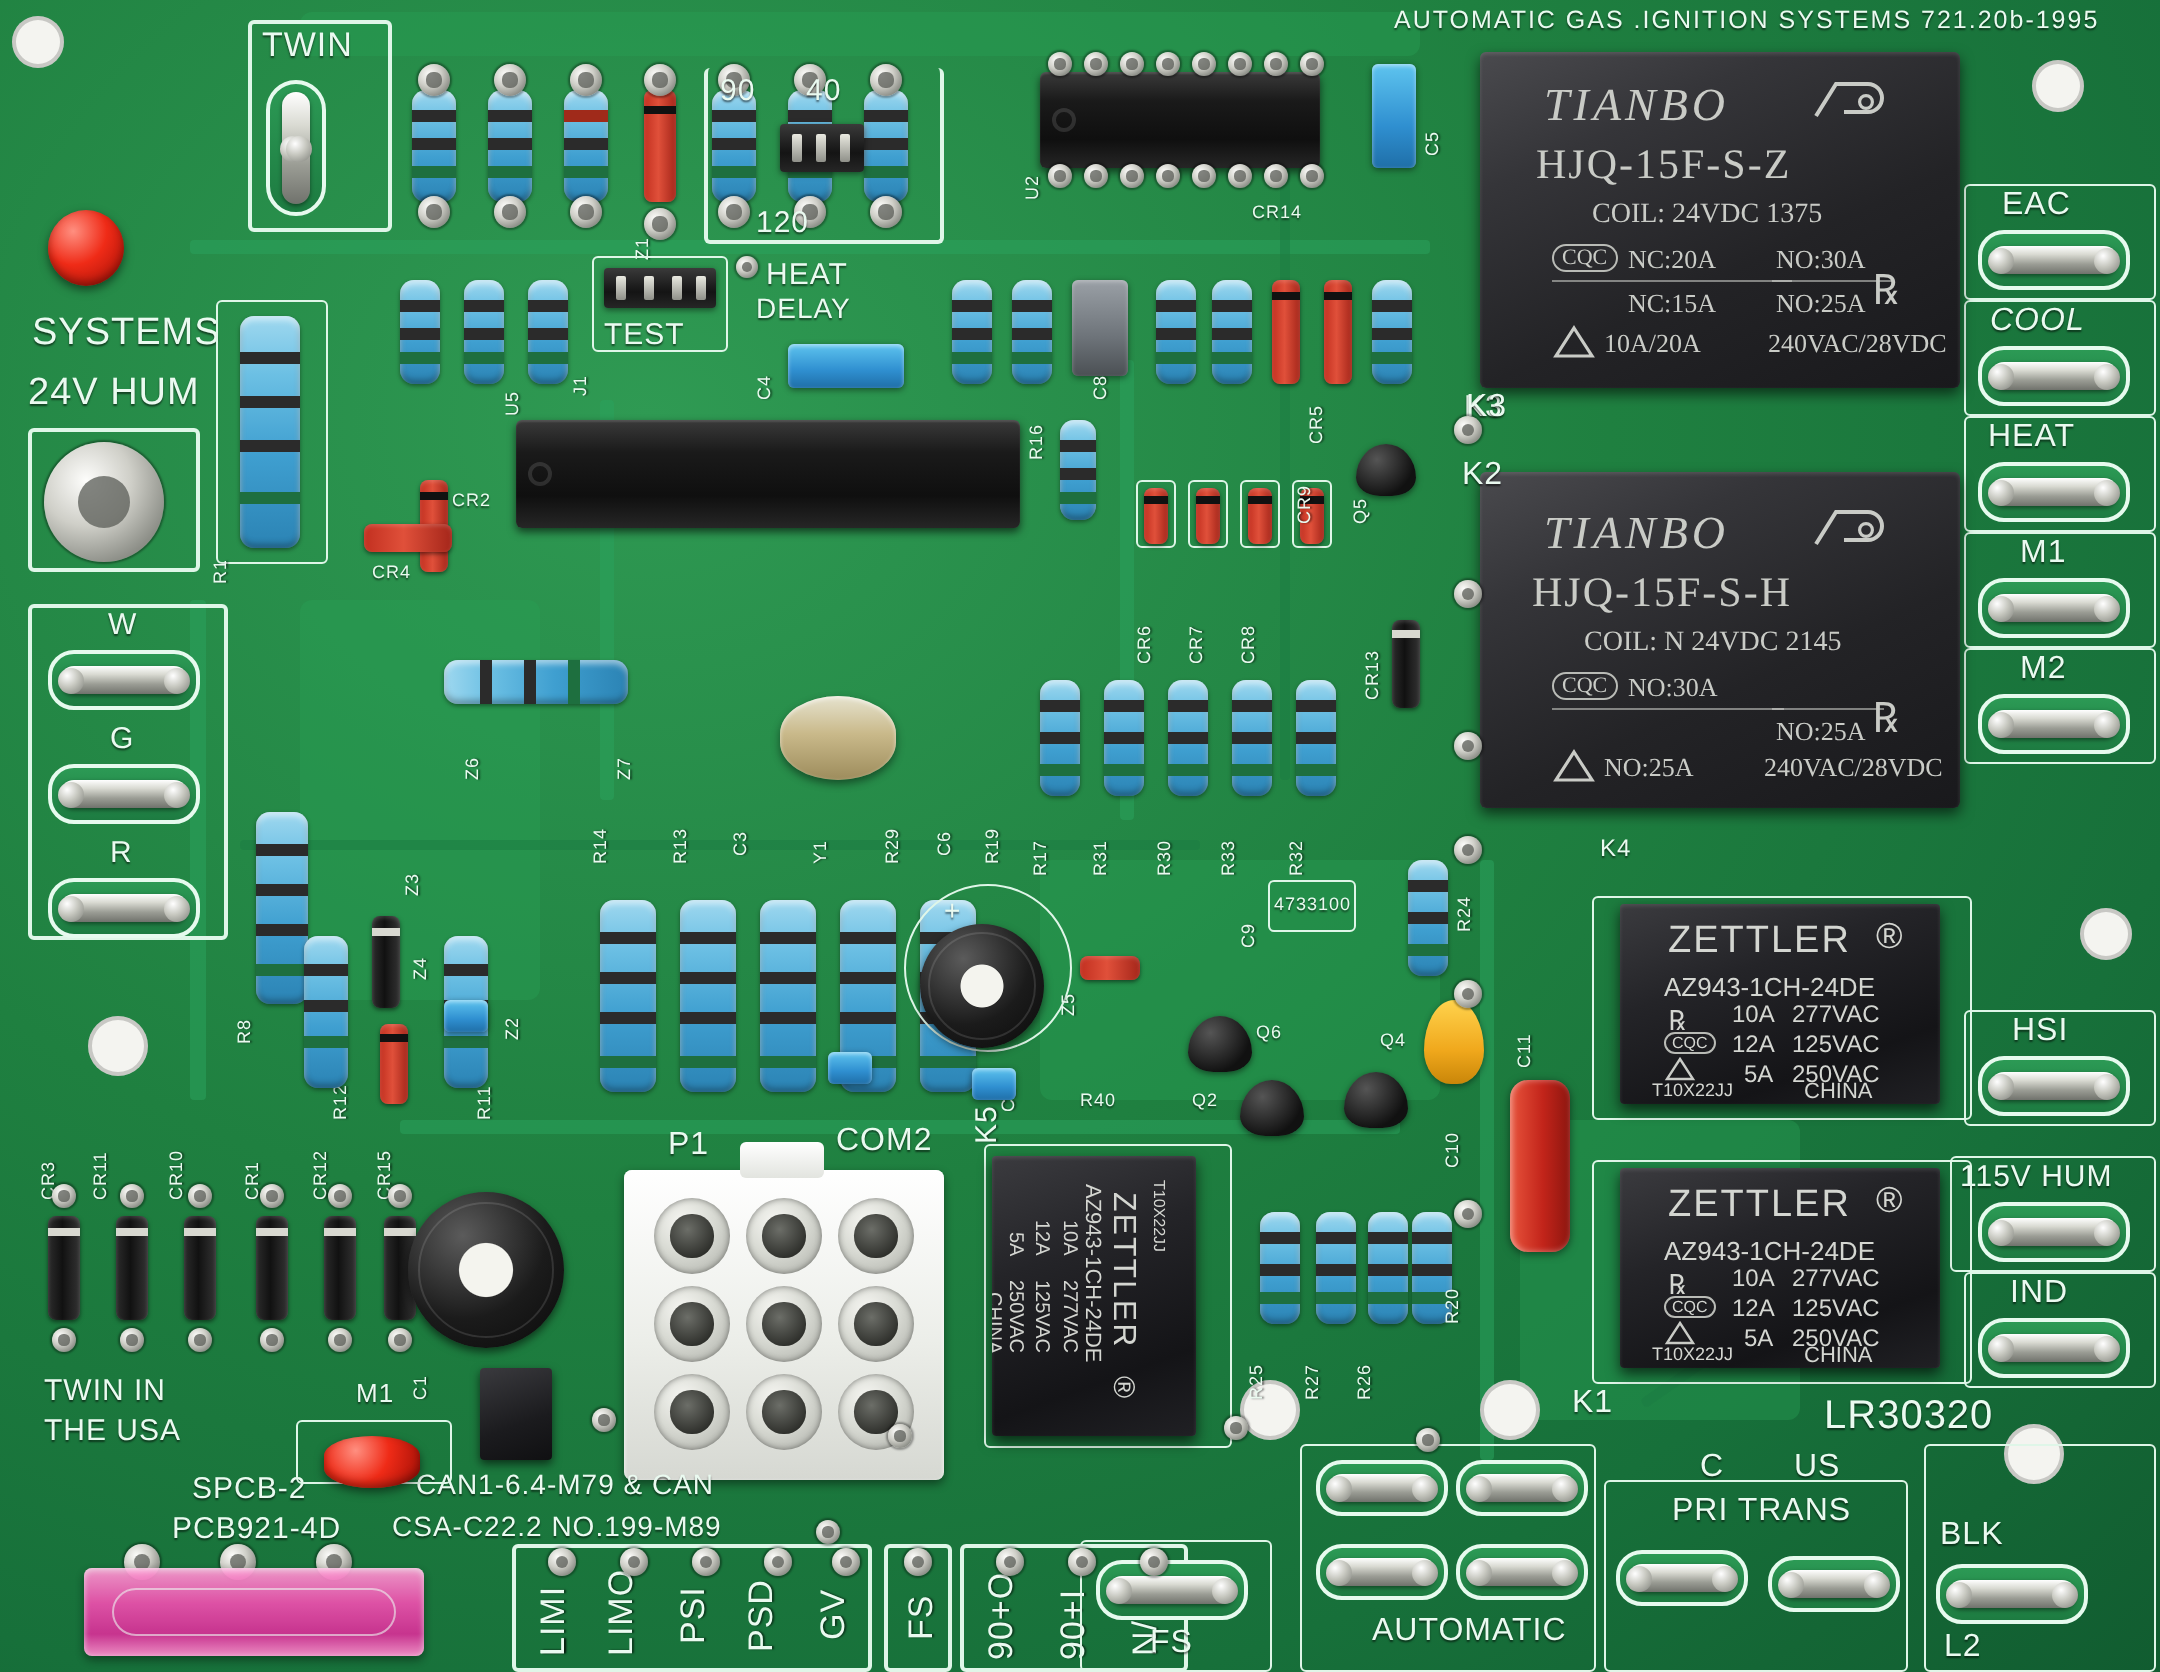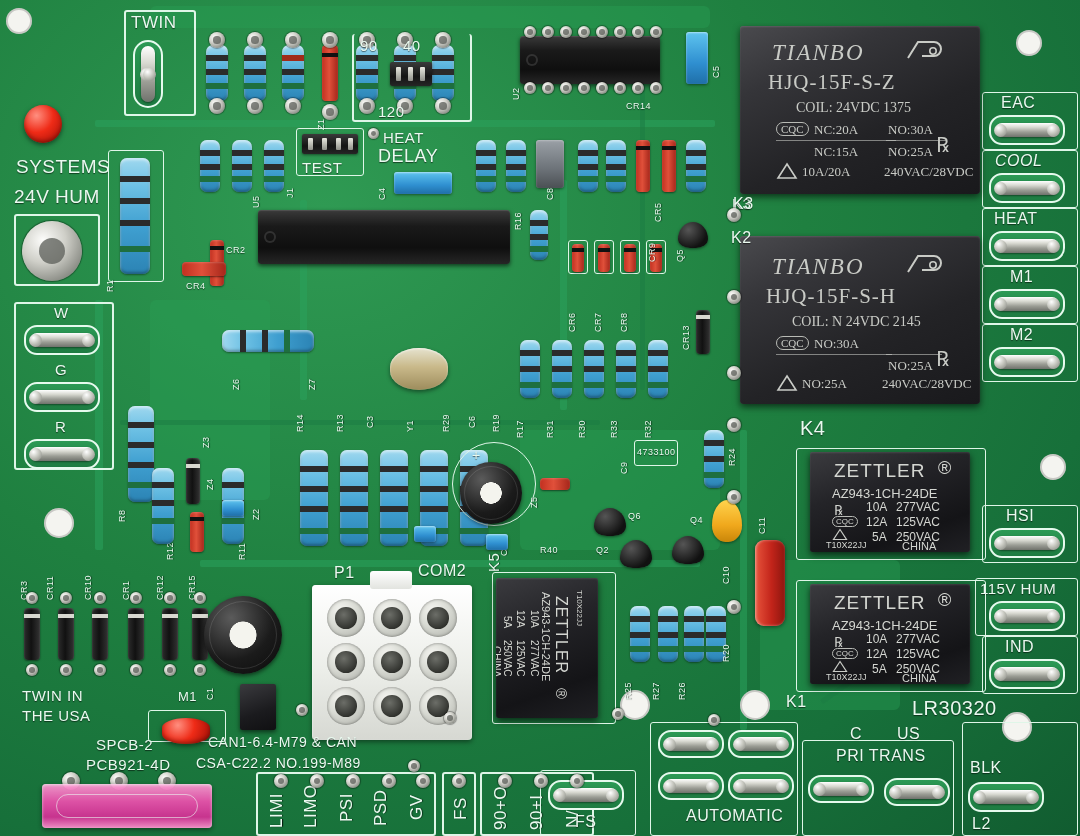--- a/index.html
+++ b/index.html
@@ -215,20 +215,21 @@
   <div class="trace d" style="left:820px;top:700px;width:150px;height:5px;transform:rotate(-35deg);transform-origin:left top;"></div>
 
   <div class="hole" style="left:6px;top:8px;width:26px;height:26px;"></div>
   <div class="hole" style="left:1016px;top:30px;width:26px;height:26px;"></div>
   <div class="hole" style="left:44px;top:508px;width:30px;height:30px;"></div>
   <div class="hole" style="left:1040px;top:454px;width:26px;height:26px;"></div>
   <div class="hole" style="left:740px;top:690px;width:30px;height:30px;"></div>
   <div class="hole" style="left:1002px;top:712px;width:30px;height:30px;"></div>
   <div class="hole" style="left:620px;top:690px;width:30px;height:30px;"></div>
 
+  <div class="sk" style="left:697px;top:4px;font-size:12.5px;letter-spacing:1px;">AUTOMATIC GAS .IGNITION SYSTEMS  721.20b-1995</div>
 
   <div class="outline" style="left:124px;top:10px;width:72px;height:106px;"></div>
   <div class="sk" style="left:131px;top:14px;font-size:17px;">TWIN</div>
   <div class="term" style="left:133px;top:40px;width:30px;height:68px;border-radius:15px;">
     <div class="blade" style="left:50%;top:4px;bottom:4px;width:14px;height:auto;margin:0 0 0 -7px;"></div>
   </div>
 
   <div class="led" style="left:24px;top:105px;width:38px;height:38px;"></div>
   <div class="sk" style="left:16px;top:157px;font-size:19px;">SYSTEMS</div>
   <div class="sk" style="left:14px;top:187px;font-size:19px;">24V HUM</div>
@@ -313,21 +314,21 @@
   <div class="outline" style="left:352px;top:34px;width:120px;height:88px;border-top:none;"></div>
   <div class="sk" style="left:360px;top:38px;font-size:15px;">90</div>
   <div class="sk" style="left:403px;top:38px;font-size:15px;">40</div>
   <div class="sk" style="left:378px;top:104px;font-size:15px;">120</div>
   <div class="header" style="left:390px;top:62px;width:42px;height:24px;">
     <div class="pin" style="left:6px;"></div>
     <div class="pin" style="left:18px;"></div>
     <div class="pin" style="left:30px;"></div>
   </div>
   <div class="sk" style="left:383px;top:130px;font-size:15px;">HEAT</div>
-  <div class="sk" style="left:378px;top:147px;font-size:18px;">DELAY</div>
+  <div class="sk" style="left:378px;top:147px;font-size:14px;">DELAY</div>
   <div class="pad" style="left:368px;top:128px;width:11px;height:11px;"></div>
 
   <div class="outline thin" style="left:296px;top:128px;width:68px;height:48px;"></div>
   <div class="header" style="left:302px;top:134px;width:56px;height:20px;">
     <div class="pin" style="left:6px;"></div>
     <div class="pin" style="left:20px;"></div>
     <div class="pin" style="left:34px;"></div>
     <div class="pin" style="left:46px;"></div>
   </div>
   <div class="sk" style="left:302px;top:160px;font-size:15px;">TEST</div>
@@ -828,21 +829,21 @@
     <svg style="position:absolute;left:36px;top:138px;" width="22" height="18" viewBox="0 0 22 18">
       <path d="M11 2 L20 16 L2 16 Z" fill="none" stroke="#c9cbc6" stroke-width="1.6"></path>
     </svg>
     <div class="ln" style="left:62px;top:140px;font-size:13px;">NO:25A</div>
     <div class="ln" style="left:142px;top:140px;font-size:13px;">240VAC/28VDC</div>
     <div class="ln" style="left:196px;top:108px;font-size:21px;font-family:'Liberation Serif',serif;">℞</div>
   </div>
   <div class="sk" style="left:731px;top:230px;font-size:16px;">K2</div>
 
   <div class="outline thin" style="left:796px;top:448px;width:190px;height:112px;"></div>
-  <div class="sk" style="left:800px;top:418px;font-size:20px;">K4</div>
+  <div class="sk" style="left:800px;top:418px;font-size:12px;">K4</div>
   <div class="zrelay" style="left:810px;top:452px;width:160px;height:100px;">
     <div class="ln" style="left:24px;top:8px;font-size:19px;letter-spacing:1px;">ZETTLER</div>
     <div class="ln" style="left:128px;top:6px;font-size:18px;">®</div>
     <div class="ln" style="left:22px;top:34px;font-size:13px;">AZ943-1CH-24DE</div>
     <div class="ln" style="left:24px;top:48px;font-size:14px;font-family:'Liberation Serif',serif;">℞</div>
     <div class="ln" style="left:22px;top:64px;font-size:8px;border:1px solid #b9bbb6;border-radius:7px;padding:0 3px;">CQC</div>
     <svg style="position:absolute;left:22px;top:76px;" width="16" height="13" viewBox="0 0 16 13">
       <path d="M8 1.5 L14.5 11.5 L1.5 11.5 Z" fill="none" stroke="#c9cbc6" stroke-width="1.2"></path>
     </svg>
     <div class="ln" style="left:56px;top:48px;font-size:12px;">10A</div>

